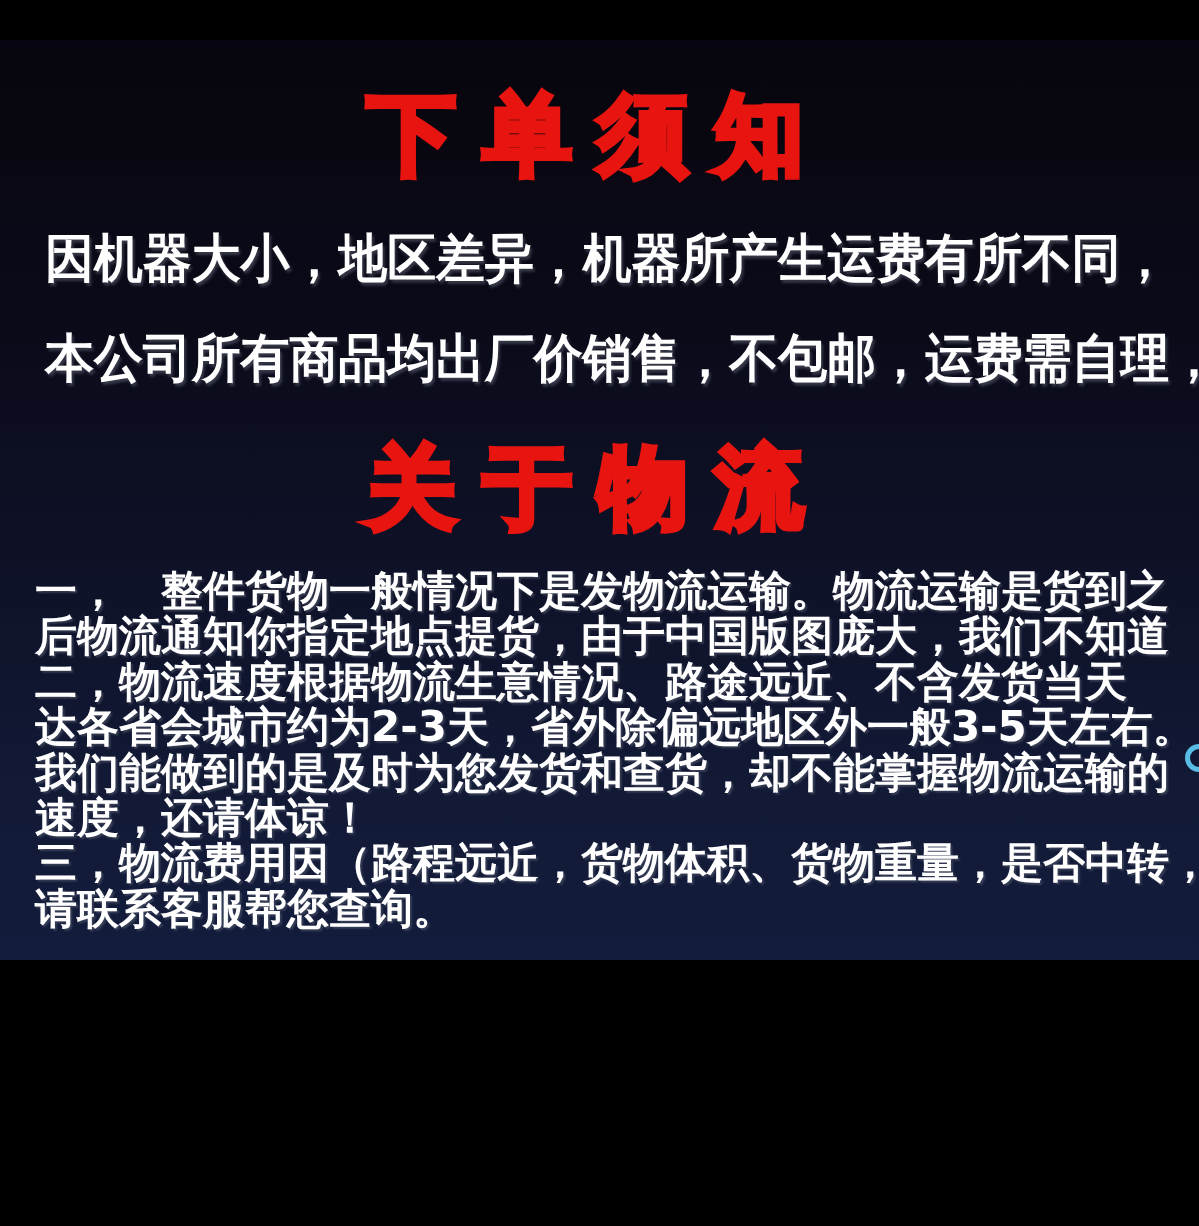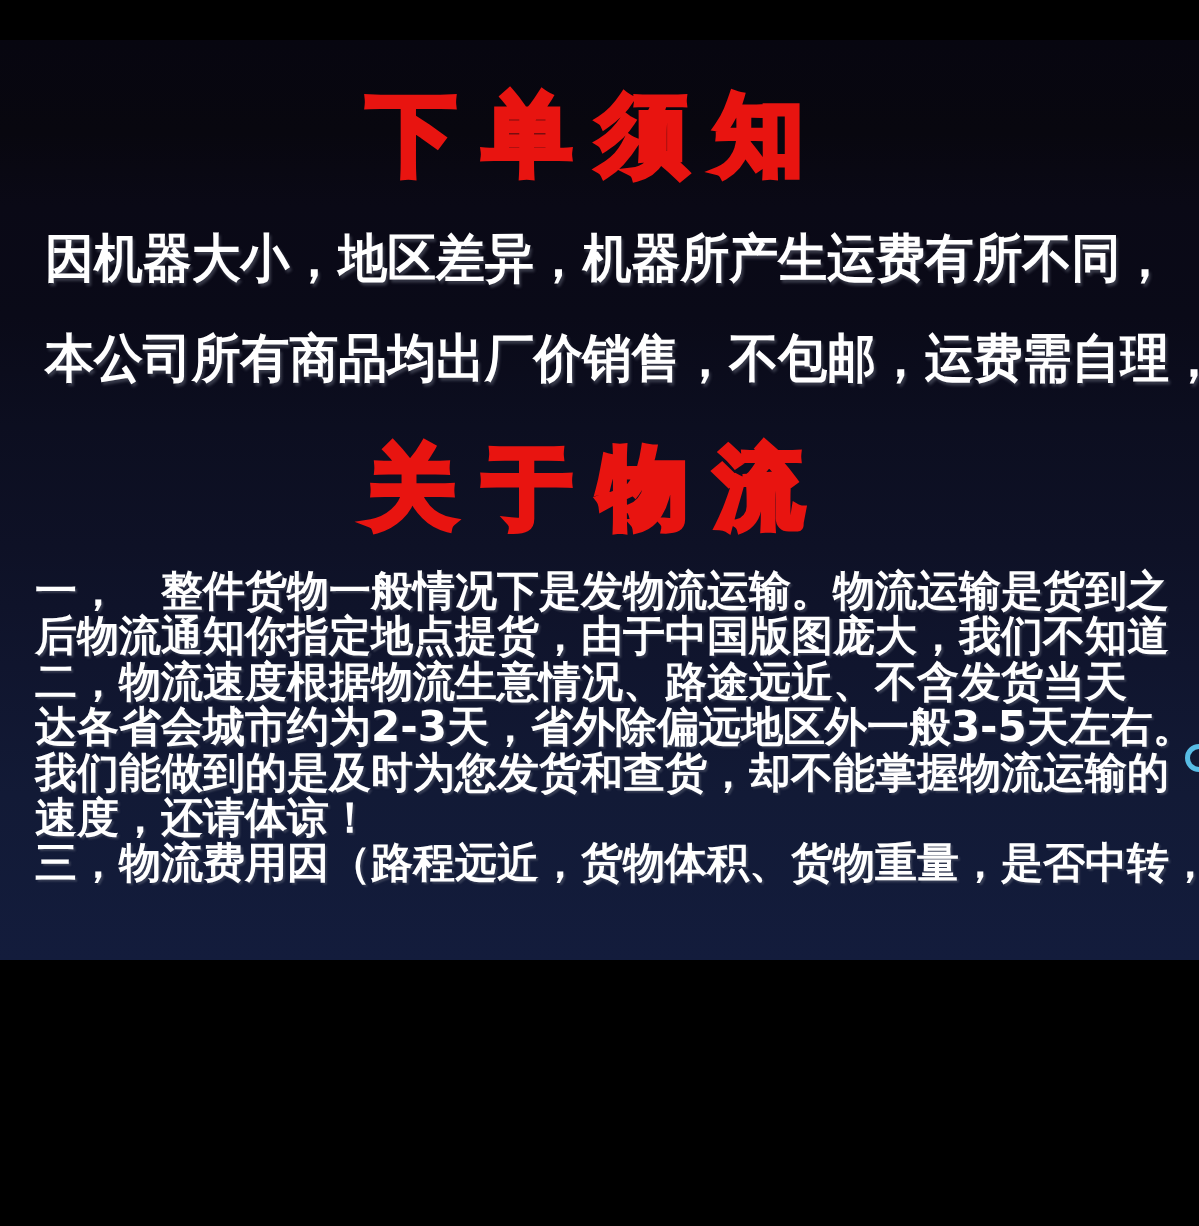--- a/index.html
+++ b/index.html
@@ -84,17 +84,18 @@
   <h2 class="outline-title" id="title-logistics">关于物流</h2>
 
   <div class="para-block">
     <p class="para-line">一，　整件货物一般情况下是发物流运输。物流运输是货到之</p>
     <p class="para-line">后物流通知你指定地点提货，由于中国版图庞大，我们不知道</p>
     <p class="para-line">二，物流速度根据物流生意情况、路途远近、不含发货当天</p>
     <p class="para-line">达各省会城市约为2-3天，省外除偏远地区外一般3-5天左右。</p>
     <p class="para-line">我们能做到的是及时为您发货和查货，却不能掌握物流运输的</p>
     <p class="para-line">速度，还请体谅！</p>
     <p class="para-line">三，物流费用因（路程远近，货物体积、货物重量，是否中转，</p>
+    <p class="para-line">请联系客服帮您查询。</p>
   </div>
 
   <div class="decor-ring"></div>
 
 </div>
 
 </body></html>

